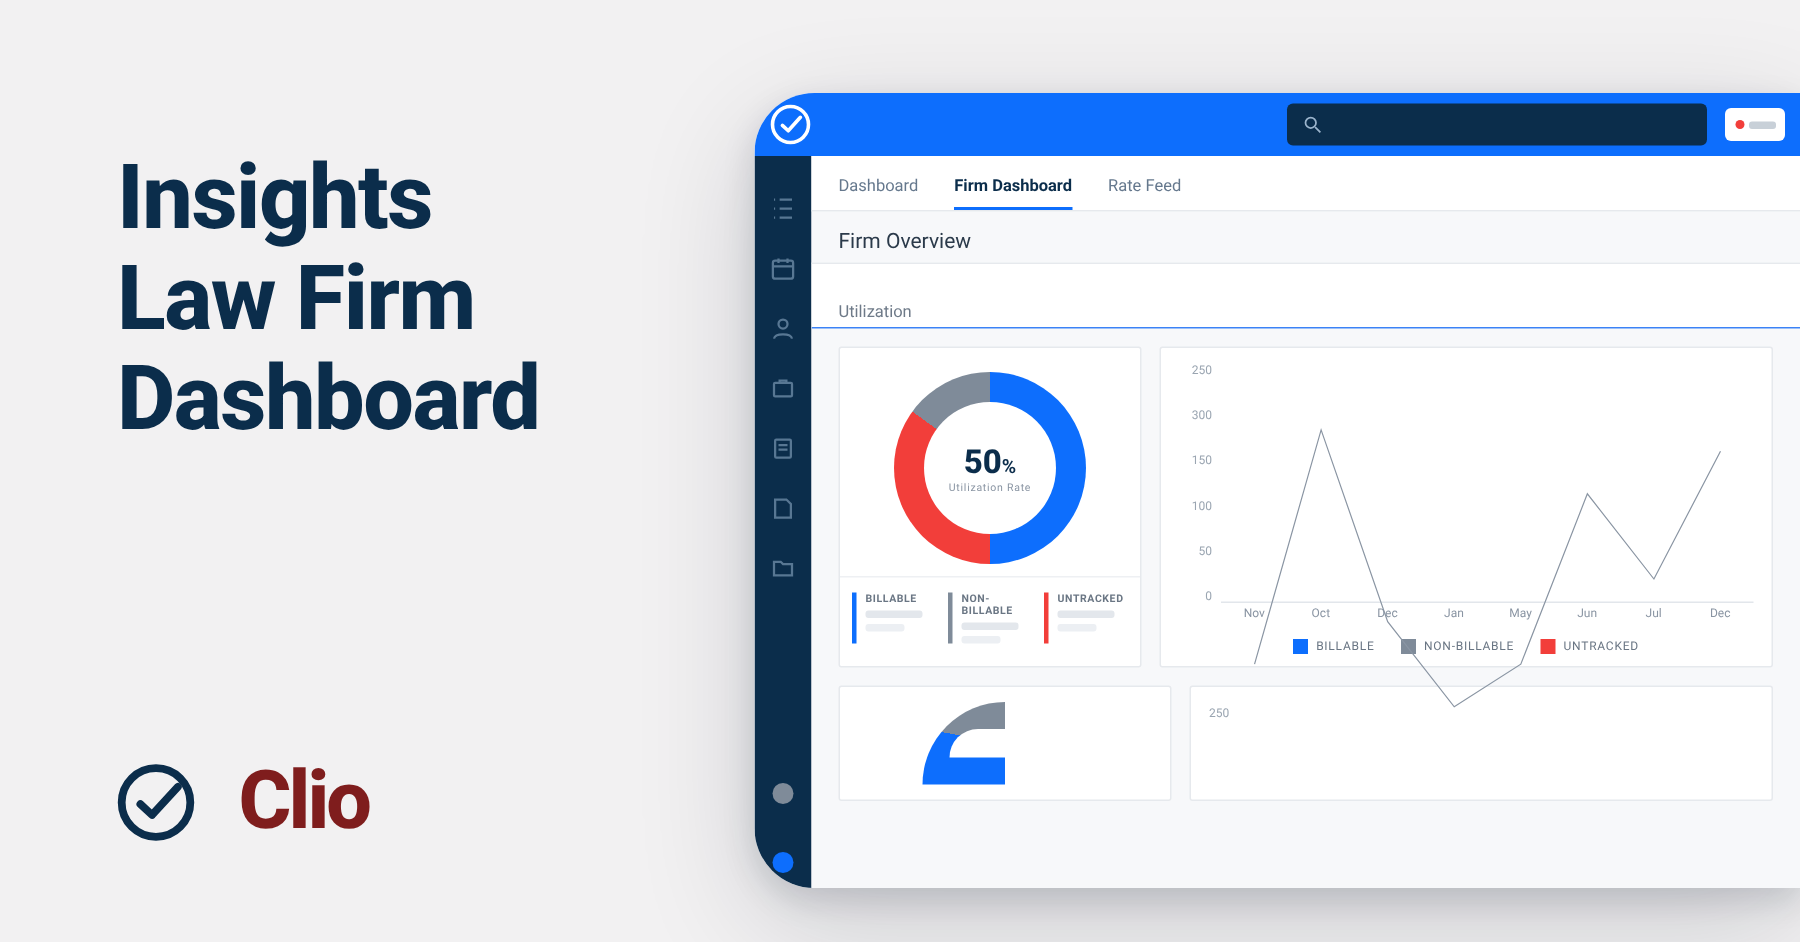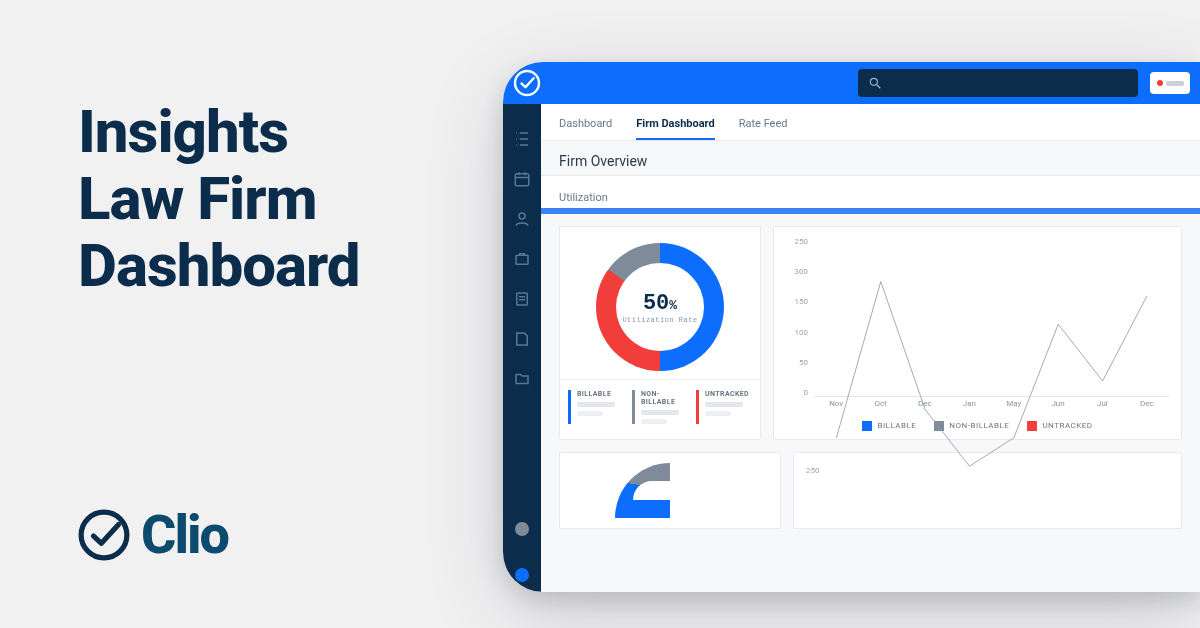--- a/index.html
+++ b/index.html
@@ -29,22 +29,22 @@
     font-size: 60px;
     line-height: 1.12;
     letter-spacing: -1px;
   }
   .clio-logo {
     position: absolute;
     left: 78px;
     bottom: 62px;
     display: flex;
     align-items: center;
-    gap: 11px;
-    color: #0c4a6e;
+    gap: 29px;
+    color: #7f1d1d;
   }
   .clio-logo .mark {
     width: 52px;
     height: 52px;
   }
   .clio-logo .word {
     font-size: 54px;
     font-weight: 800;
     letter-spacing: -2px;
   }
@@ -136,40 +136,39 @@
   .tab.active {
     color: #0b2d4b; font-weight: 700;
     border-bottom-color: #0d6efd;
   }
   .section-title {
     font-size: 14px; font-weight: 400; color: #2b3a4a;
     padding: 12px 18px 6px;
   }
   .section-subtitle {
     font-size: 11px; color: #6e7a88;
-    padding: 10px 18px 0;
-    background:#fff; border-top:1px solid #e6e9ed; border-bottom:6px solid #3b82f6;
+    padding: 20px 18px 0;
+    background:#fff; border-top:1px solid #e6e9ed; border-bottom:1px solid #3b82f6;
     height:22px; display:flex; align-items:center;
   }
 
   .row {
     display: flex; gap: 12px; padding: 12px 18px 0; align-items: stretch;
   }
   .card {
     background: #fff; border: 1px solid #e6e9ed; border-radius: 2px;
   }
 
   
   .donut-card { width: 200px; display:flex; flex-direction:column; }
   .donut-wrap { padding: 16px 10px 8px; display:flex; align-items:center; justify-content:center; }
   .donut {
     width: 128px; height: 128px; border-radius: 50%;
     position: relative;
     background: conic-gradient(#0d6efd 0 180deg, #f23e3a 180deg 306deg, #7f8b99 306deg 360deg);
-    font-family: Liberation Mono, monospace;
   }
   .donut::after {
     content: ""; position: absolute; inset: 20px;
     border-radius: 50%; background: #fff;
   }
   .donut .inner {
     position: absolute; inset: 0; display:flex; flex-direction:column;
     align-items:center; justify-content:center; z-index: 1;
   }
   .donut .pct { font-size: 22px; font-weight: 800; color: #0b2d4b; }

